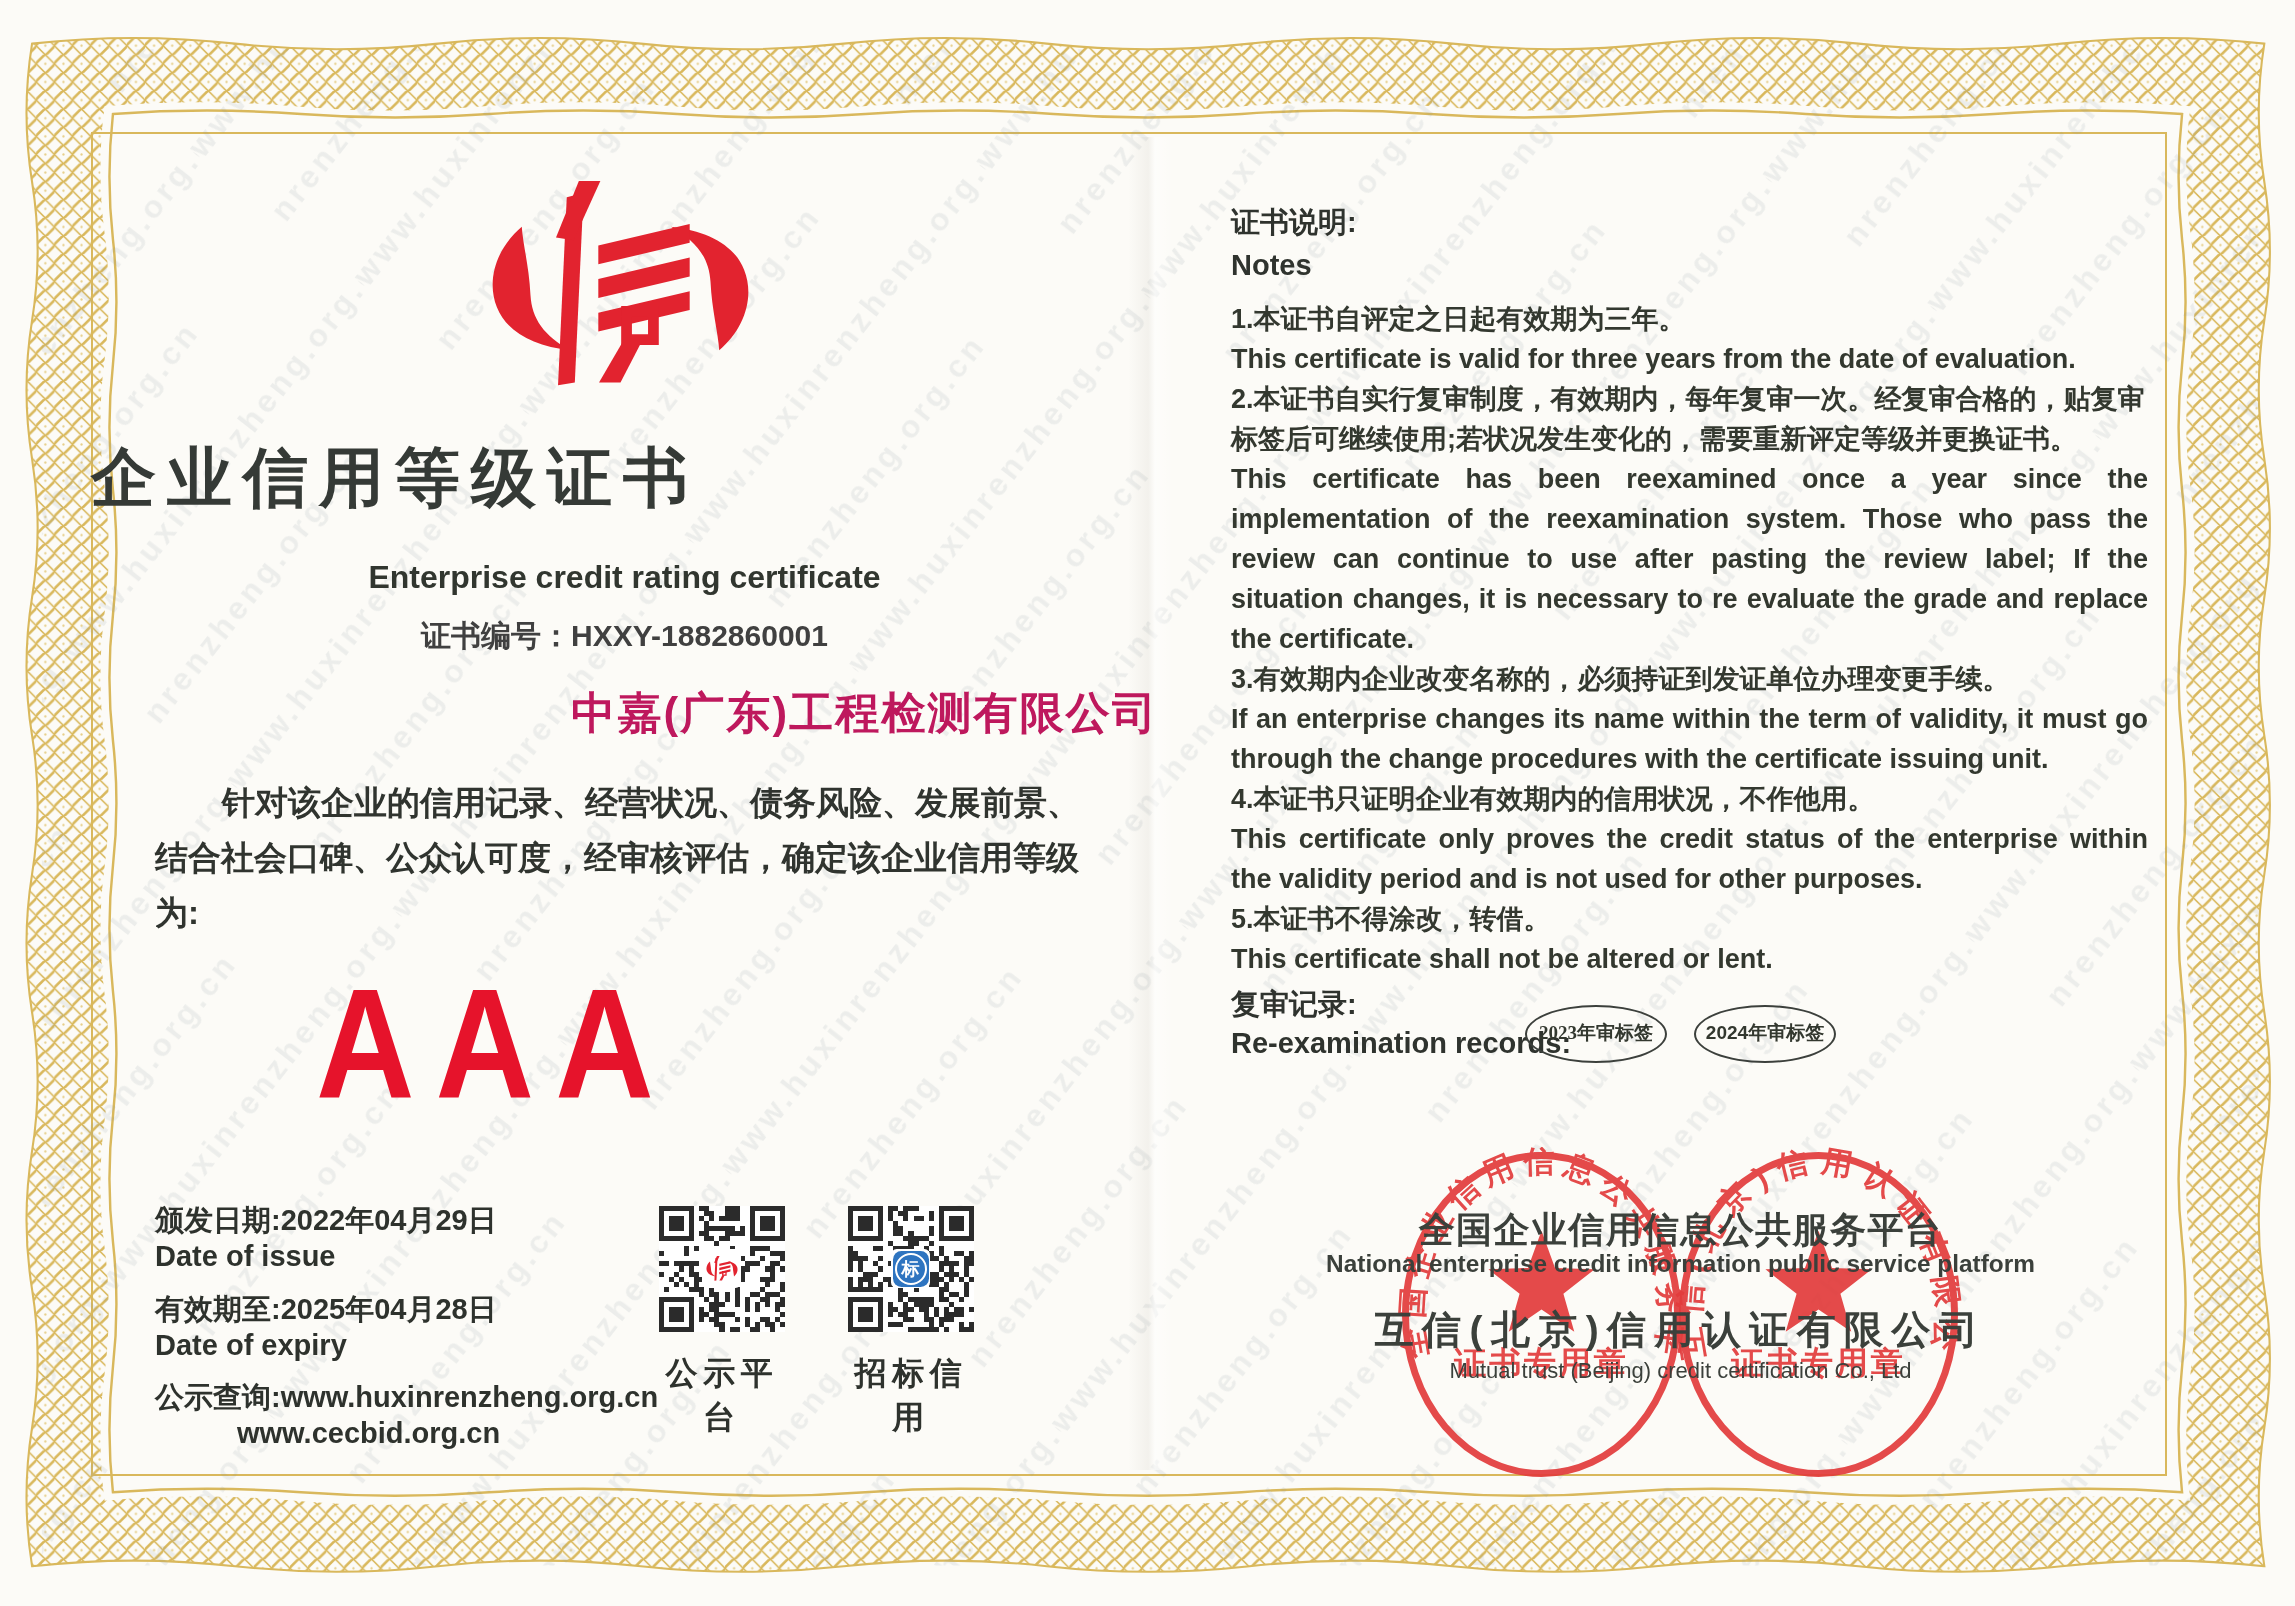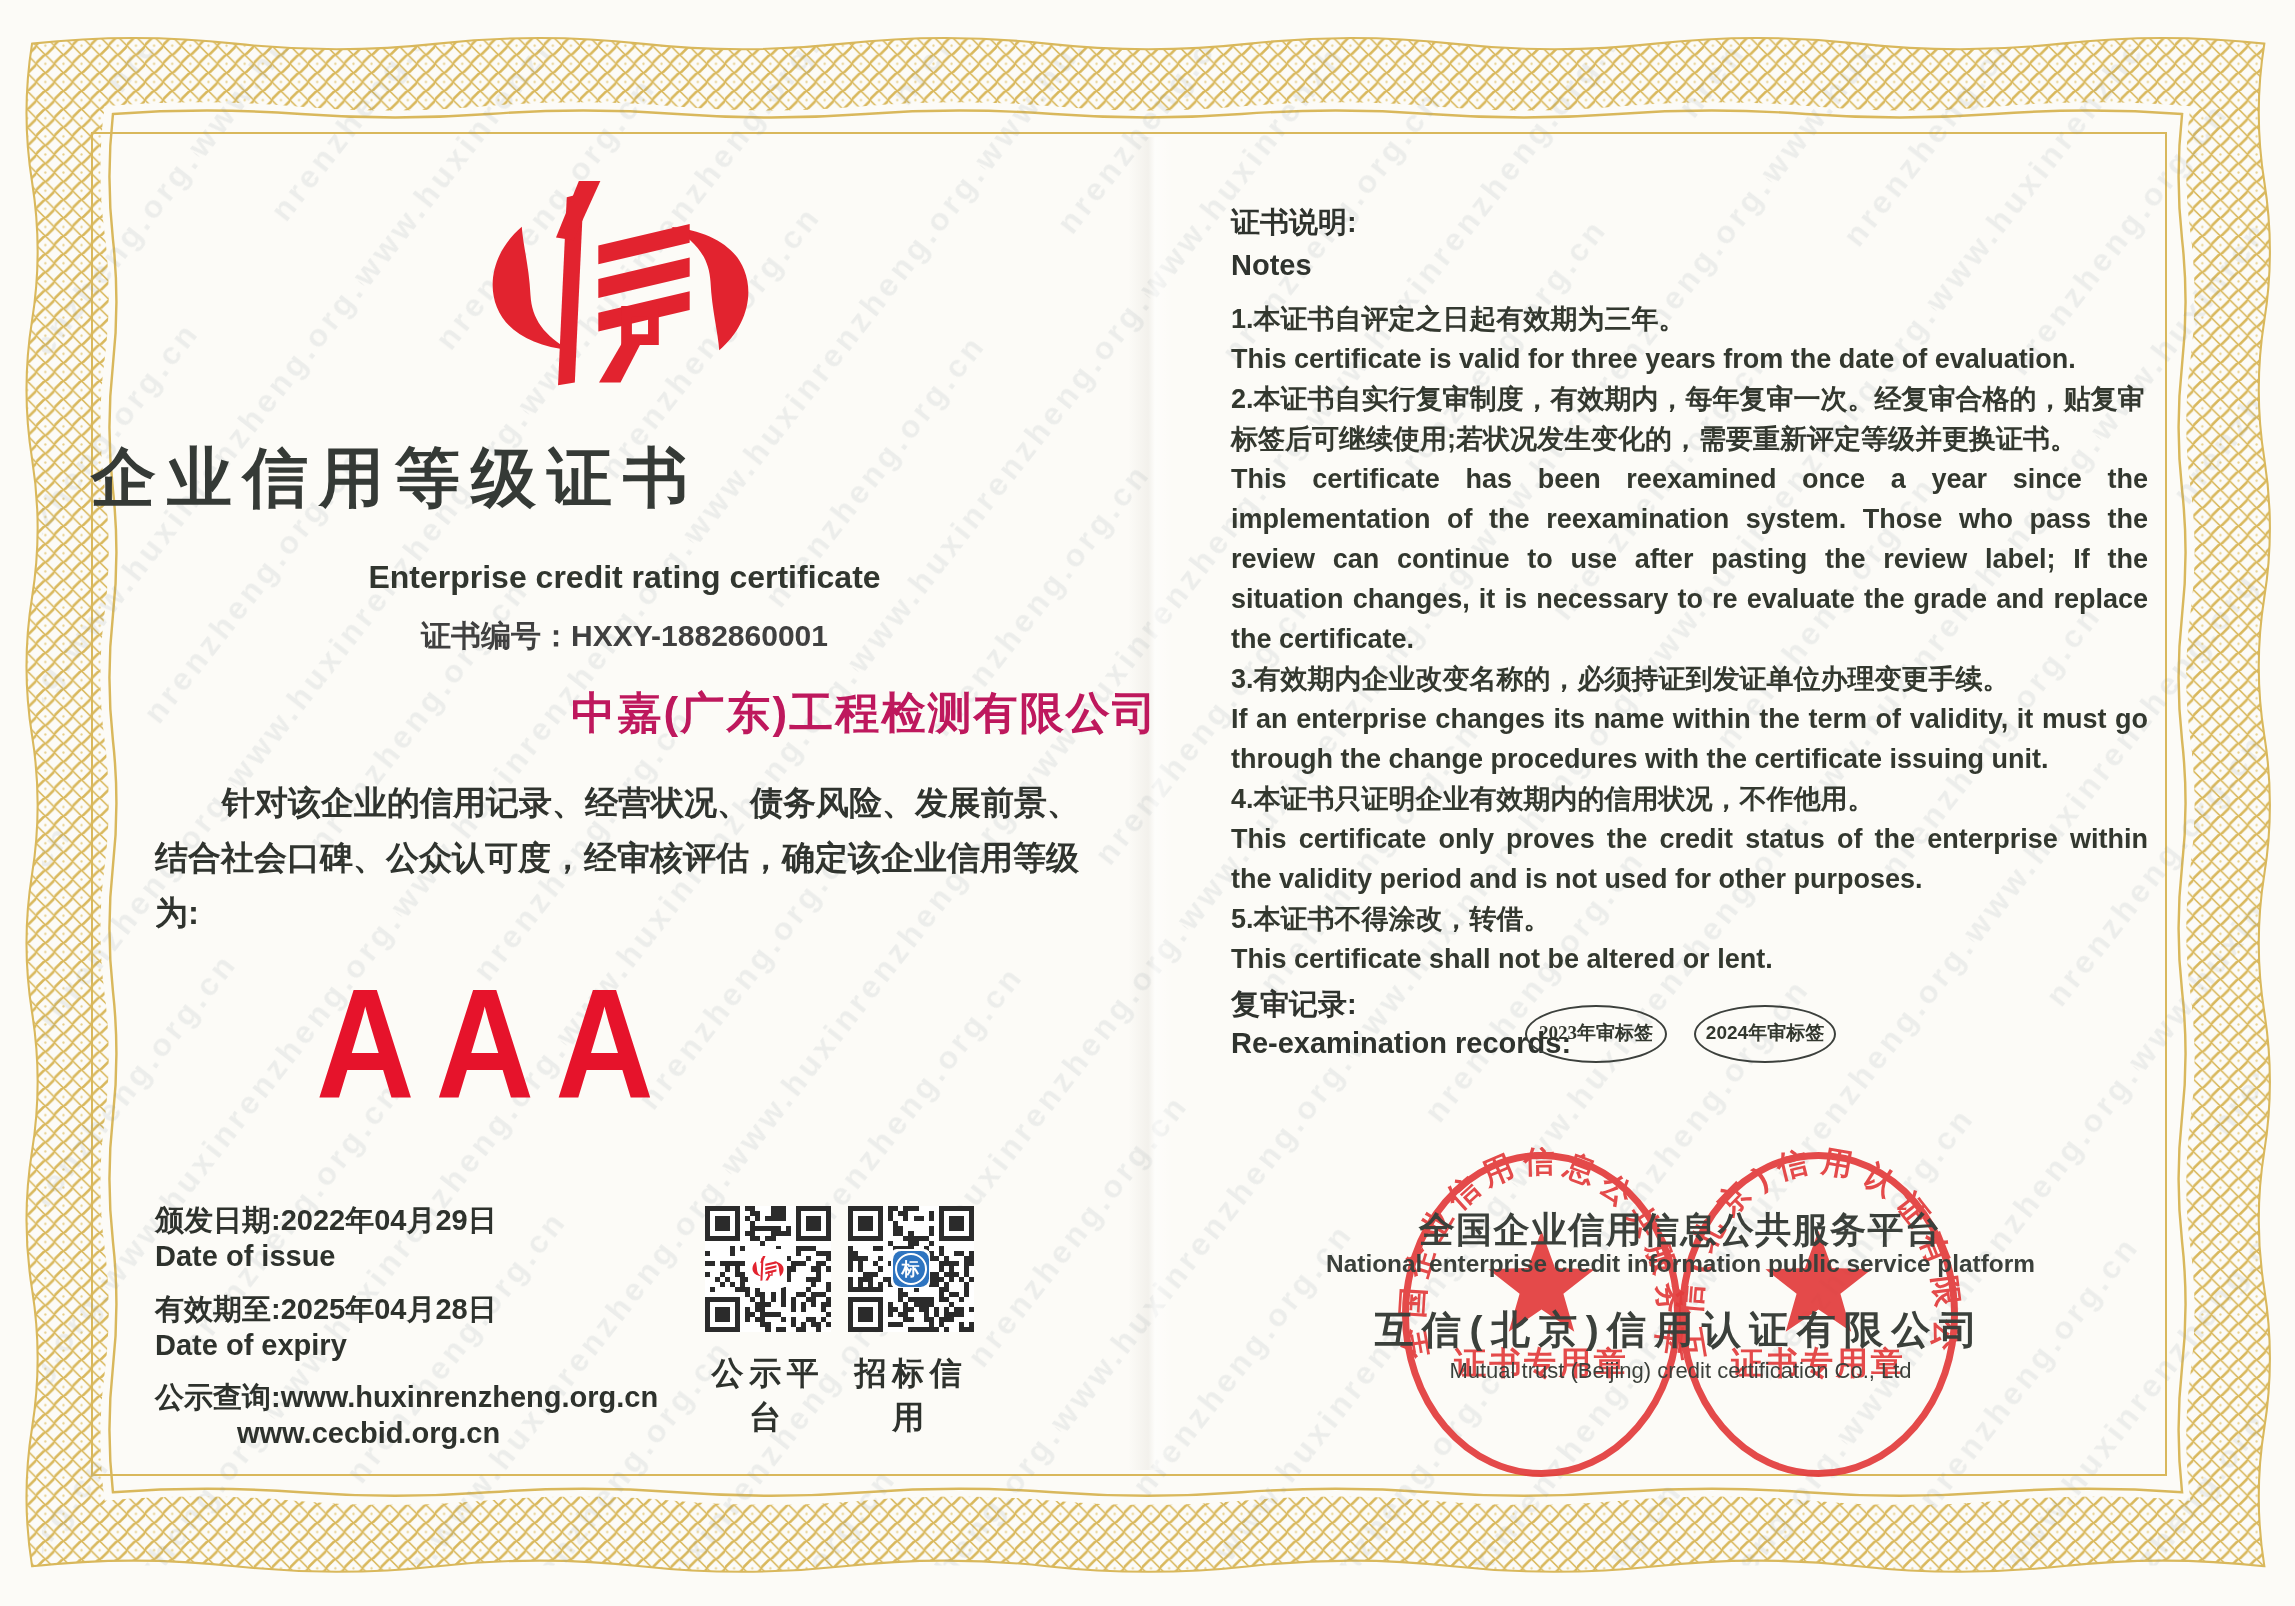--- a/index.html
+++ b/index.html
@@ -27,21 +27,21 @@
   .statement{position:absolute;left:64px;top:643px;width:941px;font-size:33px;
              font-weight:700;line-height:55px;color:#30342f;}
   .statement .indent{text-indent:67px;}
   .rating{position:absolute;left:225px;top:834px;font-size:155px;font-weight:900;
           letter-spacing:24px;color:#e6132b;line-height:1;transform:scaleX(.88);transform-origin:left top;}
   .dates{position:absolute;left:64px;top:1070px;font-size:29px;font-weight:700;
          line-height:36px;color:#2e322d;}
   .dates .grp{margin-bottom:16.7px;}
   .url2{margin-left:82px;}
   .qr-block{position:absolute;top:1074px;width:126px;text-align:center;}
-  .qr-block.q1{left:568px;margin-left:46px;}
+  .qr-block.q1{left:568px;}
   .qr-block.q2{left:757px;}
   .qr-frame{position:relative;width:126px;height:126px;background:#fff;}
   .qr-center{position:absolute;left:43px;top:43px;width:39px;height:39px;background:#fff;
              border-radius:5.6px;display:flex;align-items:center;justify-content:center;}
   .bid-icon{width:36px;height:36px;background:#2e74c0;border-radius:8.4px;display:flex;
             align-items:center;justify-content:center;}
   .bid-icon span{display:flex;width:28px;height:28px;border:2.1px solid #fff;border-radius:50%;
                  align-items:center;justify-content:center;font-size:18px;font-weight:700;color:#fff;}
   .qr-label{margin-top:19.5px;font-size:32px;font-weight:800;letter-spacing:5.6px;color:#2e322d;}
   

